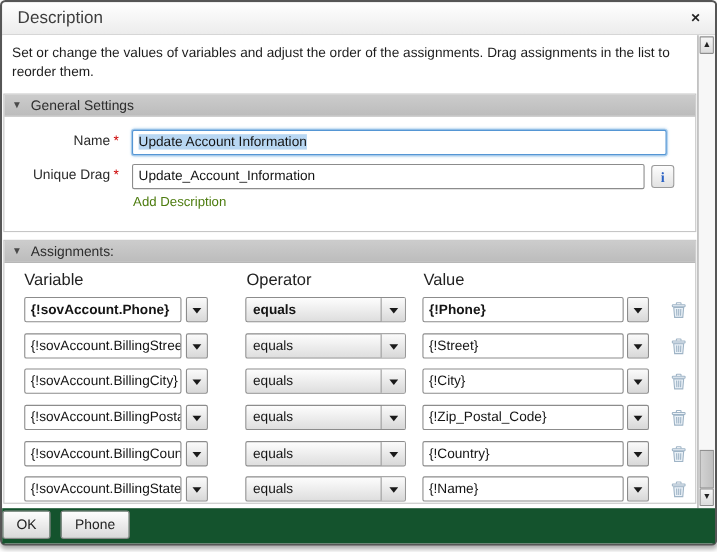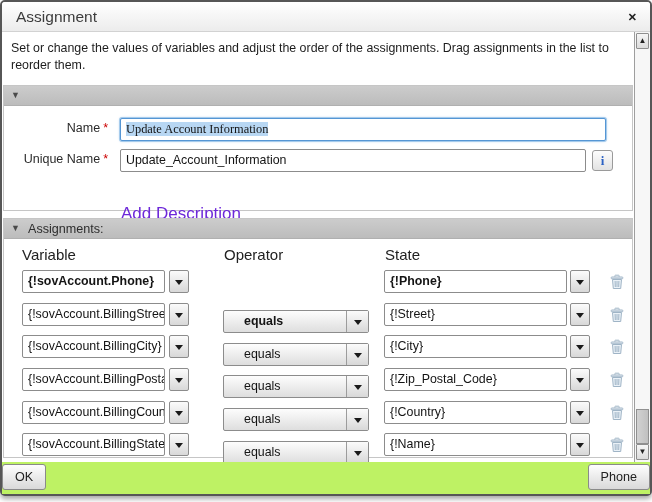--- a/index.html
+++ b/index.html
@@ -37,28 +37,28 @@
   .sec-tri { position:absolute; left:7px; top:4px; font-size:9px; color:#4a4a4a; }
   .sec-title { position:absolute; left:24px; top:3px; font-size:12.6px; color:#2d2d2d; }
   
   .flabel { position:absolute; left:0; width:104px; text-align:right; font-size:12.5px; color:#2b2b2b; white-space:nowrap; }
   .req { color:#cc0000; margin-left:3px; }
   .tbox {
     position:absolute; height:23px; background:#fff; border:1px solid #8c8c8c; border-radius:2px;
     font-size:12.4px; color:#141414; padding:3px 0 0 5px; white-space:nowrap; overflow:hidden;
   }
   .tbox.focused { border:1px solid #5596d4; box-shadow:0 0 0 1px #a6cbec, 0 0 3px #9cc5e8; }
-  .sel-text { background:#b8d7f3;font-family:Liberation Serif, serif; }
+  .sel-text { background:#b8d7f3; }
   .info-btn {
     position:absolute; width:21px; height:21px; border:1px solid #9a9a9a; border-radius:3px;
     background:linear-gradient(#fdfdfd,#e2e2e2); text-align:center;
     font-family:"Liberation Serif", serif; font-weight:bold; font-size:13px; color:#2b62c4;
     line-height:19px; cursor:pointer;
   }
-  .link { position:absolute; font-size:17px; color:#6d28d9; text-decoration:none; cursor:pointer;margin-top:28px; }
+  .link { position:absolute; font-size:12px; color:#4d7c0f; text-decoration:none; cursor:pointer; }
   
   .colhead { position:absolute; top:27px; font-size:15px; color:#222; }
   .ch-var { left:18px; } .ch-op { left:220px; } .ch-val { left:381px; }
   .arow { position:absolute; left:0; right:0; height:25px; }
   .cbx {
     position:absolute; top:0; height:23px; background:#fff; border:1px solid #8c8c8c; border-radius:2px;
     font-size:12.4px; color:#141414; padding:3px 0 0 5px; white-space:nowrap; overflow:hidden;
   }
   .cbx-var { left:18px;  width:143px; }
   .cbx-val { left:380px; width:183px; }
@@ -68,21 +68,21 @@
   }
   .dbtn-var { left:165px; } .dbtn-val { left:566px; }
   .tri-dn {
     position:absolute; left:50%; top:50%; margin-left:-4px; margin-top:-2px;
     width:0; height:0; border-left:4px solid transparent; border-right:4px solid transparent;
     border-top:5px solid #1a1a1a;
   }
   .opsel {
     position:absolute; left:219px; top:0; width:146px; height:23px;
     border:1px solid #8c8c8c; border-radius:2px; background:linear-gradient(#fdfdfd,#dedede);
-    font-size:12.4px; color:#141414; padding:3px 0 0 20px; cursor:pointer;margin-top:40px;
+    font-size:12.4px; color:#141414; padding:3px 0 0 6px; cursor:pointer;
   }
   .opsel .oparrow {
     position:absolute; right:0; top:0; width:22px; height:21px; border-left:1px solid #9c9c9c;
     background:linear-gradient(#fbfbfb,#d8d8d8);
   }
   .trash { position:absolute; left:605px; top:4px; width:16px; height:16px; cursor:pointer; }
   
   .scrollbar {
     position:absolute; right:0; top:30px; width:16px; height:430px;
     background:#f7f7f7; border-left:1px solid #9e9e9e;
@@ -93,70 +93,71 @@
     line-height:14px; cursor:pointer;
   }
   .sb-up { top:1px; } .sb-down { bottom:2px; }
   .sb-thumb {
     position:absolute; left:1px; right:1px; bottom:18px; height:35px;
     background:linear-gradient(90deg,#d2d2d2,#c0c0c0); border:1px solid #909090; cursor:grab;
   }
   
   .footer {
     position:absolute; left:0; right:0; bottom:0; height:32px;
-    display:flex; justify-content:space-between; gap:20px; padding-top:2px; background:#bef264;
+    display:flex; justify-content:flex-start; gap:9px; padding-top:2px; background:#14532d;
   }
   .btn {
     height:26px; min-width:38px; padding:0 12px; border:1px solid #8a8a8a; border-radius:3px;
     background:linear-gradient(#fefefe,#d9d9d9); font-family:"Liberation Sans",sans-serif;
     font-size:12.6px; color:#222; cursor:pointer;
   }
 </style>
 </head>
 <body>
 
 <div class="stage">
   <div class="dialog">
 
     <div class="titlebar">
-      <span class="title">Assignment</span>
+      <span class="title">Description</span>
       <span class="close-x">✕</span>
     </div>
 
     <div class="viewport">
       <div class="desc">Set or change the values of variables and adjust the order of the assignments. Drag assignments in the list to reorder them.</div>
 
       <div class="section sec-gs">
         <div class="sec-header">
           <span class="sec-tri">▼</span>
+          <span class="sec-title">General Settings</span>
         </div>
         <div class="flabel" style="top:35px;">
           <span>Name</span><span class="req">*</span>
         </div>
         <div class="tbox focused" style="left:116px; top:32px; width:486px;">
           <span class="sel-text">Update Account Information</span>
         </div>
         <div class="flabel" style="top:66px;">
-          <span>Unique Name</span><span class="req">*</span>
+          <span>Unique Drag</span><span class="req">*</span>
         </div>
         <div class="tbox" style="left:116px; top:63px; width:466px;">
           <span>Update_Account_Information</span>
         </div>
         <div class="info-btn" style="left:588px; top:64px;">i</div>
         <a class="link" style="left:117px; top:90px;">Add Description</a>
       </div>
 
       <div class="section sec-asg">
         <div class="sec-header">
           <span class="sec-tri">▼</span>
           <span class="sec-title">Assignments:</span>
         </div>
         <div class="colhead ch-var">Variable</div>
         <div class="colhead ch-op">Operator</div>
-        <div class="colhead ch-val">State</div>
+        <div class="colhead ch-val">Value</div>
 
         <div class="arow" style="top:51px;font-weight:bold;">
           <div class="cbx cbx-var"><span>{!sovAccount.Phone}</span></div>
           <div class="dbtn dbtn-var">
               <i class="tri-dn"></i>
             </div>
           <div class="opsel"><span>equals</span><span class="oparrow">
                 <i class="tri-dn"></i>
               </span></div>
           <div class="cbx cbx-val"><span>{!Phone}</span></div>

